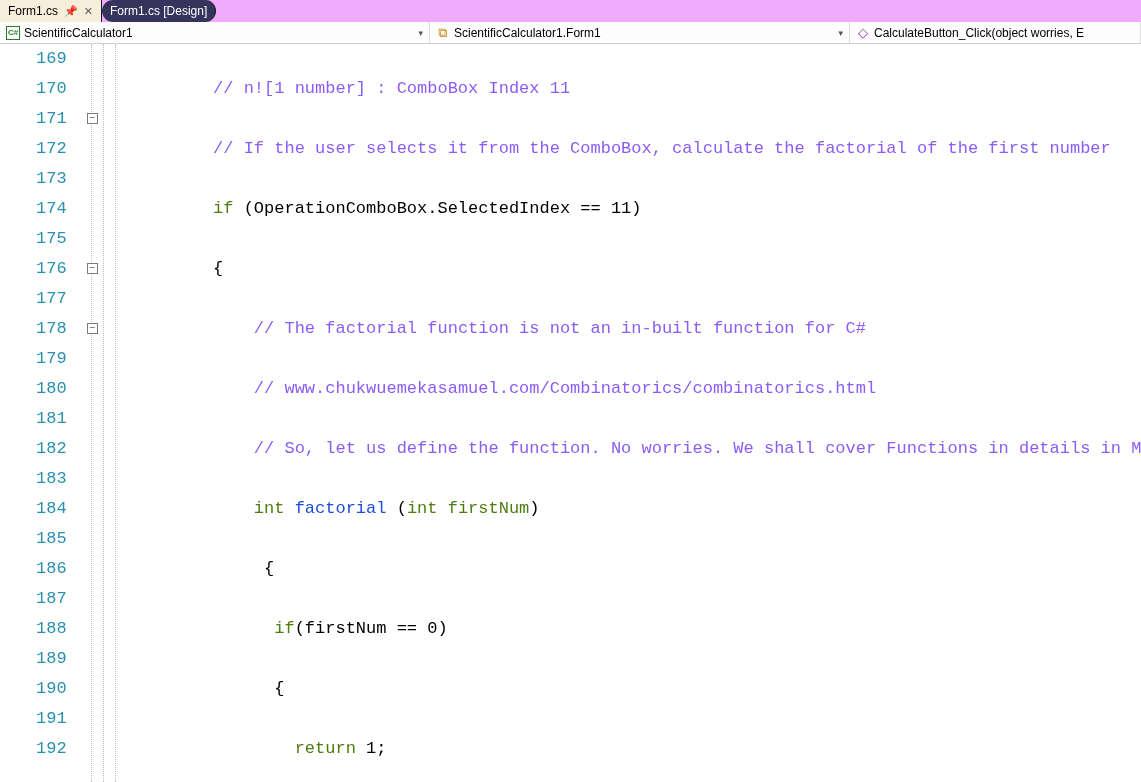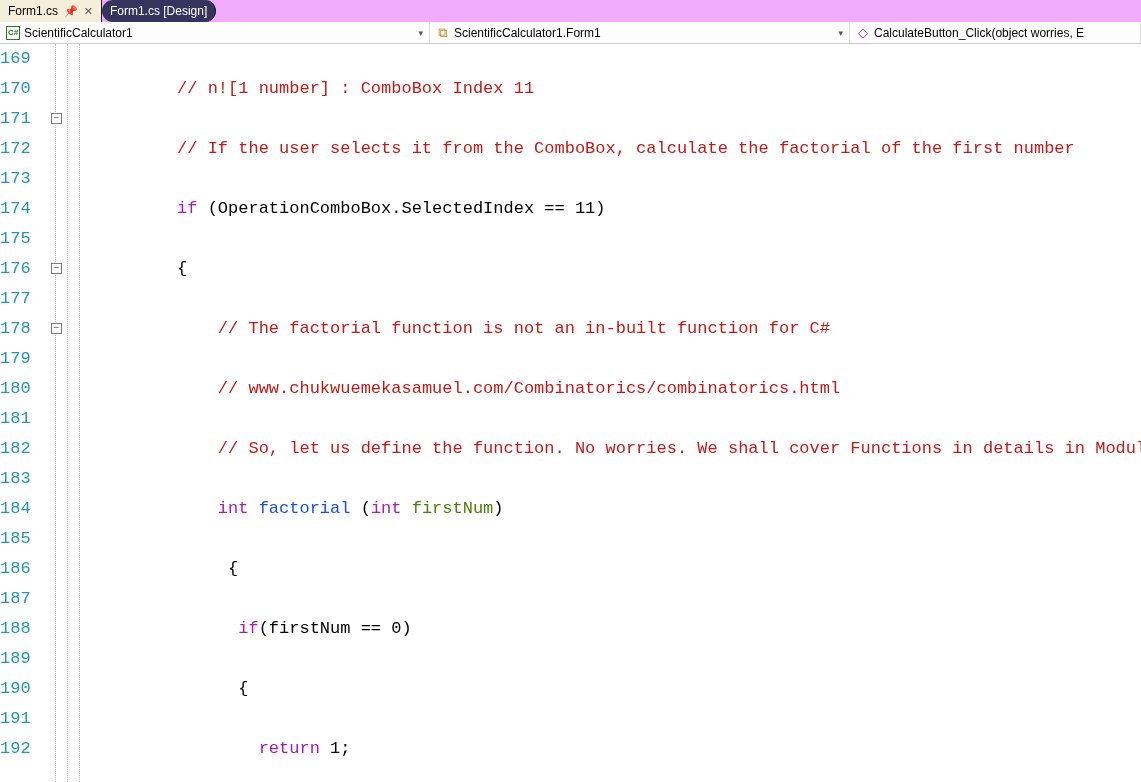--- a/index.html
+++ b/index.html
@@ -87,21 +87,21 @@
   }
   .gutter {
     width: 100px;
     text-align: right;
     padding-right: 20px;
     color: #2b91af;
     background: #fff;
     user-select: none;
     position: relative;
   }
-  .gutter .ln { height: 30px; }
+  .gutter .ln { height: 30px; padding-left: 36px; }
   .outline-col {
     width: 40px;
     background: #fff;
     position: relative;
     user-select: none;
   }
   .outline-line {
     position: absolute;
     top: 0; bottom: 0;
     border-left: 1px dotted #bdbdbd;
@@ -118,22 +118,22 @@
     cursor: pointer;
   }
   .code {
     flex: 1;
     white-space: pre;
     padding-left: 4px;
     color: #000;
   }
   .code .row { height: 30px; }
 
-  .c-comment { color: #b91c1c; }
-  .c-keyword { color: #a21caf; }
+  .c-comment { color: #8b5cf6; }
+  .c-keyword { color: #4d7c0f; }
   .c-method  { color: #1d4ed8; }
   .c-var     { color: #4d7c0f; }
 </style>
 </head>
 <body>
 
 <div class="tabs">
   <div class="tab active">
     <span>Form1.cs</span>
     <span class="pin">📌</span>

